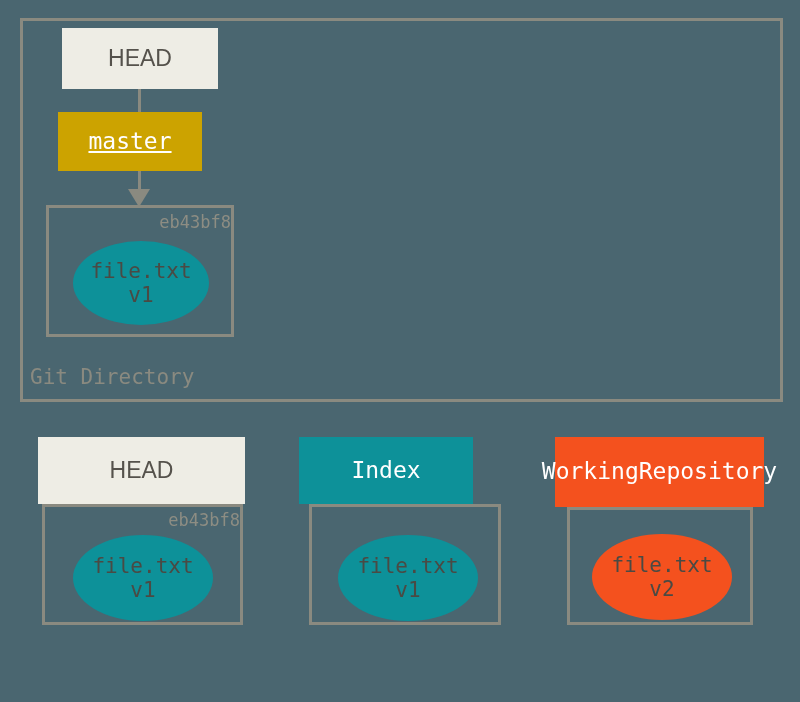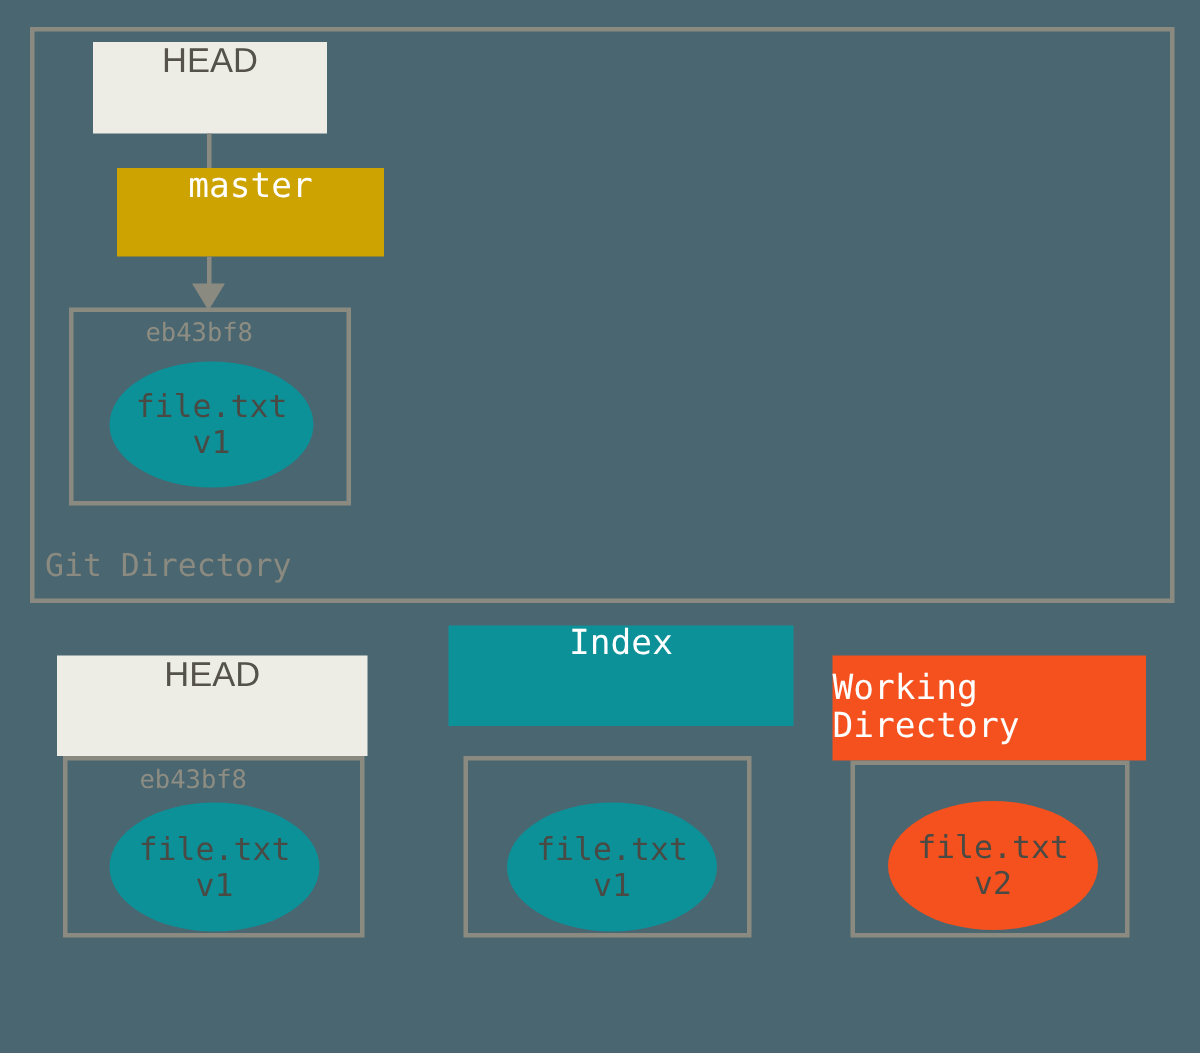--- a/index.html
+++ b/index.html
@@ -41,21 +41,21 @@
     letter-spacing: 0px;
     white-space: nowrap;
     line-height: 1;
   }
 
   
   .box {
     position: absolute;
     box-sizing: border-box;
     display: flex;
-    align-items: flex-start;
+    align-items: center;
     justify-content: center;
     text-align: center;
     line-height: 1.1;
   }
   .box-head {
     background: #eeede5;
     color: #55524c;
     font-family: "Liberation Sans", sans-serif;
     font-size: 23px;
   }
@@ -78,21 +78,21 @@
   
   .container-box {
     position: absolute;
     box-sizing: border-box;
     border: 3px solid #8a8a80;
   }
   .hash {
     position: absolute;
     left: 0;
     right: 0;
-    text-align: left;
+    text-align: right;
     font-size: 17px;
     color: #8d8d83;
     line-height: 1;
     white-space: nowrap;
     margin-left: 48px;
   }
 
   
   .blob {
     position: absolute;
@@ -142,21 +142,21 @@
 
   <div class="repo-frame"></div>
   <div class="repo-label">Git Directory</div>
 
   <div class="box box-head" style="left:62px; top:28px; width:156px; height:61px;">
     <span>HEAD</span>
   </div>
 
   <div class="vline" style="left:138px; top:89px; height:25px;"></div>
 
-  <div class="box box-master" style="left:78px; top:112px; width:178px; height:59px;">
+  <div class="box box-master" style="left:58px; top:112px; width:144px; height:59px;text-decoration:underline;">
     <span>master</span>
   </div>
 
   <div class="vline" style="left:138px; top:171px; height:22px;"></div>
   <div class="arrowhead" style="left:128px; top:189px;"></div>
 
   <div class="container-box" style="left:46px; top:205px; width:188px; height:132px;">
     <div class="hash" style="top:6px;">eb43bf8</div>
     <div class="blob blob-teal" style="left:24px; top:33px; width:136px; height:84px;">
       <span>file.txt</span>
@@ -168,33 +168,33 @@
     <span>HEAD</span>
   </div>
   <div class="container-box" style="left:42px; top:504px; width:201px; height:121px;">
     <div class="hash" style="top:5px;">eb43bf8</div>
     <div class="blob blob-teal" style="left:28px; top:28px; width:140px; height:86px;">
       <span>file.txt</span>
       <span>v1</span>
     </div>
   </div>
 
-  <div class="box box-index" style="left:299px; top:417px; width:230px; height:67px;">
+  <div class="box box-index" style="left:299px; top:437px; width:174px; height:67px;">
     <span>Index</span>
   </div>
   <div class="container-box" style="left:309px; top:504px; width:192px; height:121px;">
     <div class="blob blob-teal" style="left:26px; top:28px; width:140px; height:86px;">
       <span>file.txt</span>
       <span>v1</span>
     </div>
   </div>
 
-  <div class="box box-wd" style="left:555px; top:437px; width:209px; height:70px; flex-direction:column;">
+  <div class="box box-wd" style="left:555px; top:437px; width:209px; height:70px; flex-direction:row;">
     <span>Working</span>
-    <span>Directory</span>
+    <span>Repository</span>
   </div>
   <div class="container-box" style="left:567px; top:507px; width:186px; height:118px;">
     <div class="blob blob-orange" style="left:22px; top:24px; width:140px; height:86px;">
       <span>file.txt</span>
       <span>v2</span>
     </div>
   </div>
 
 
 </div>

